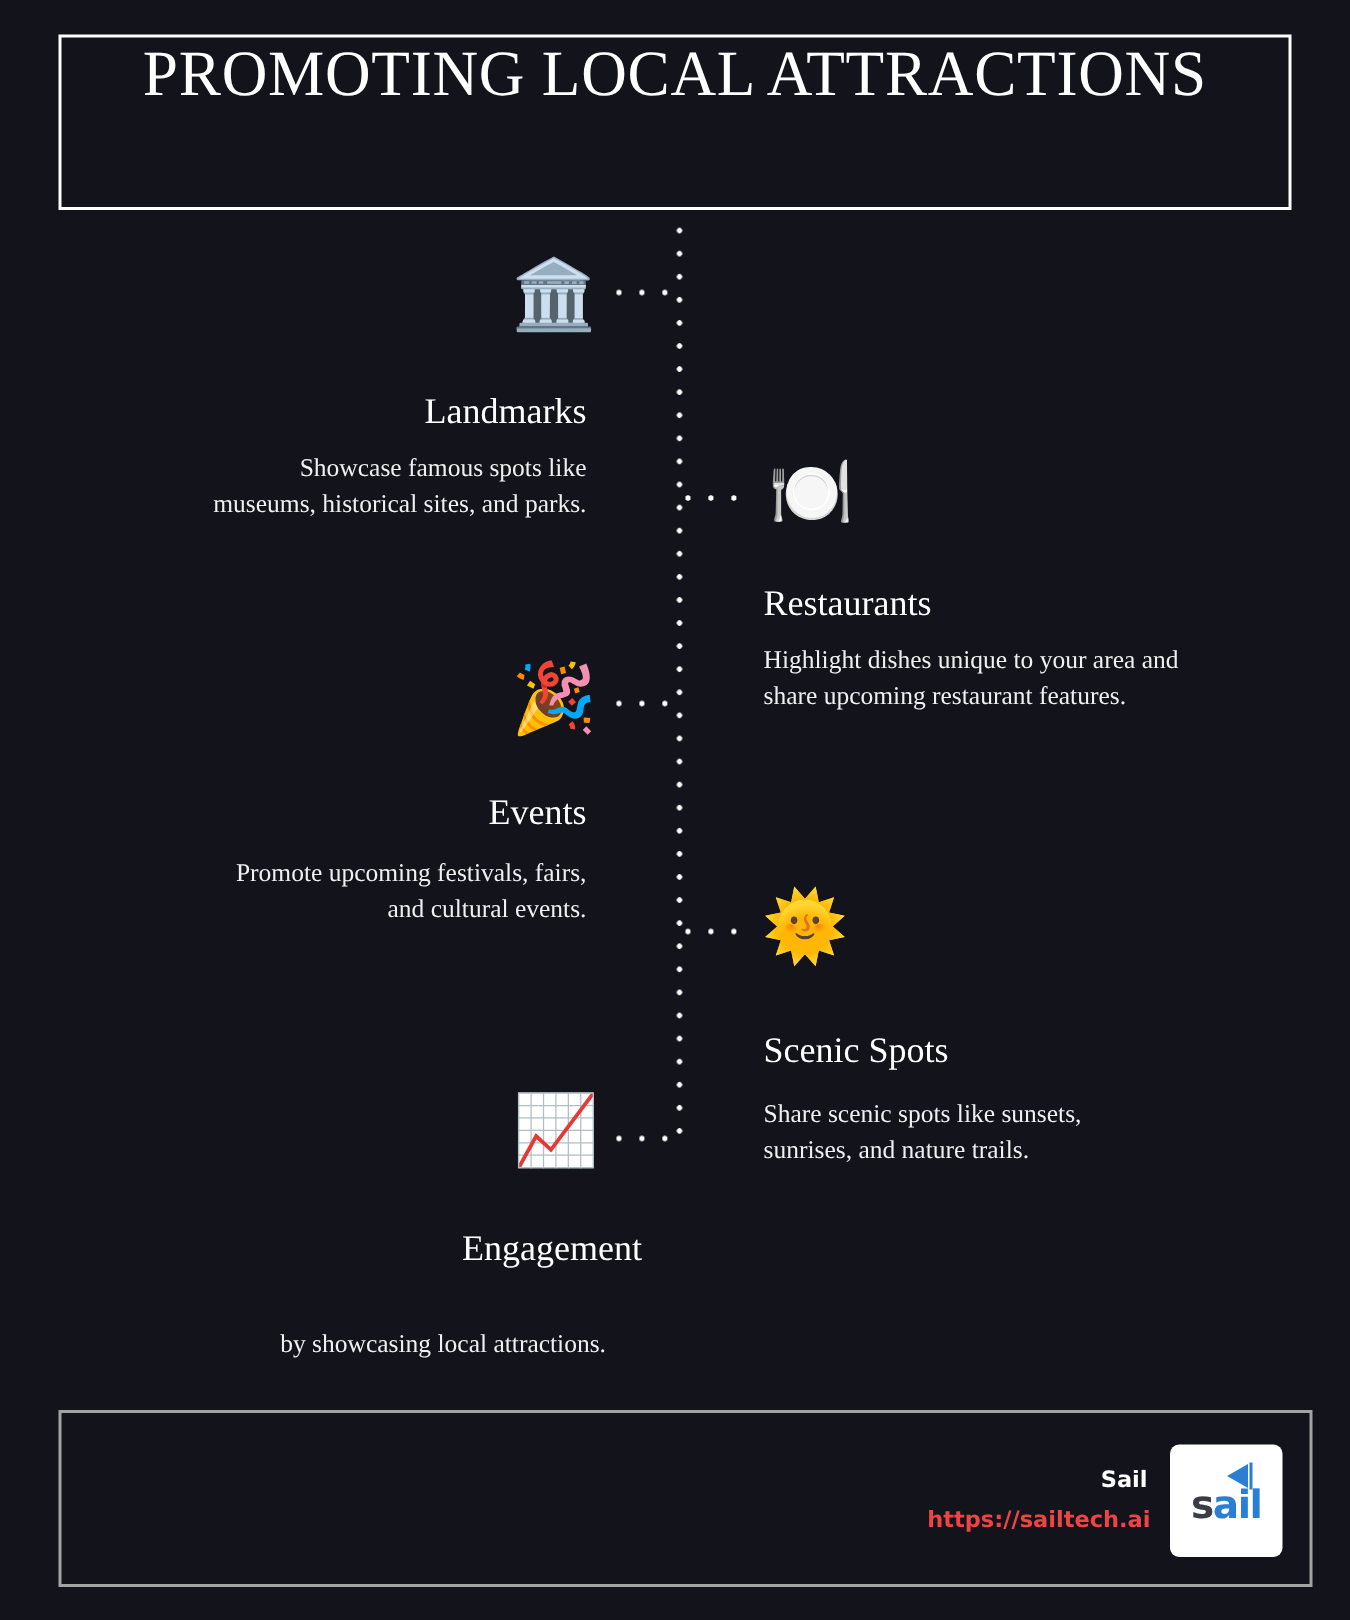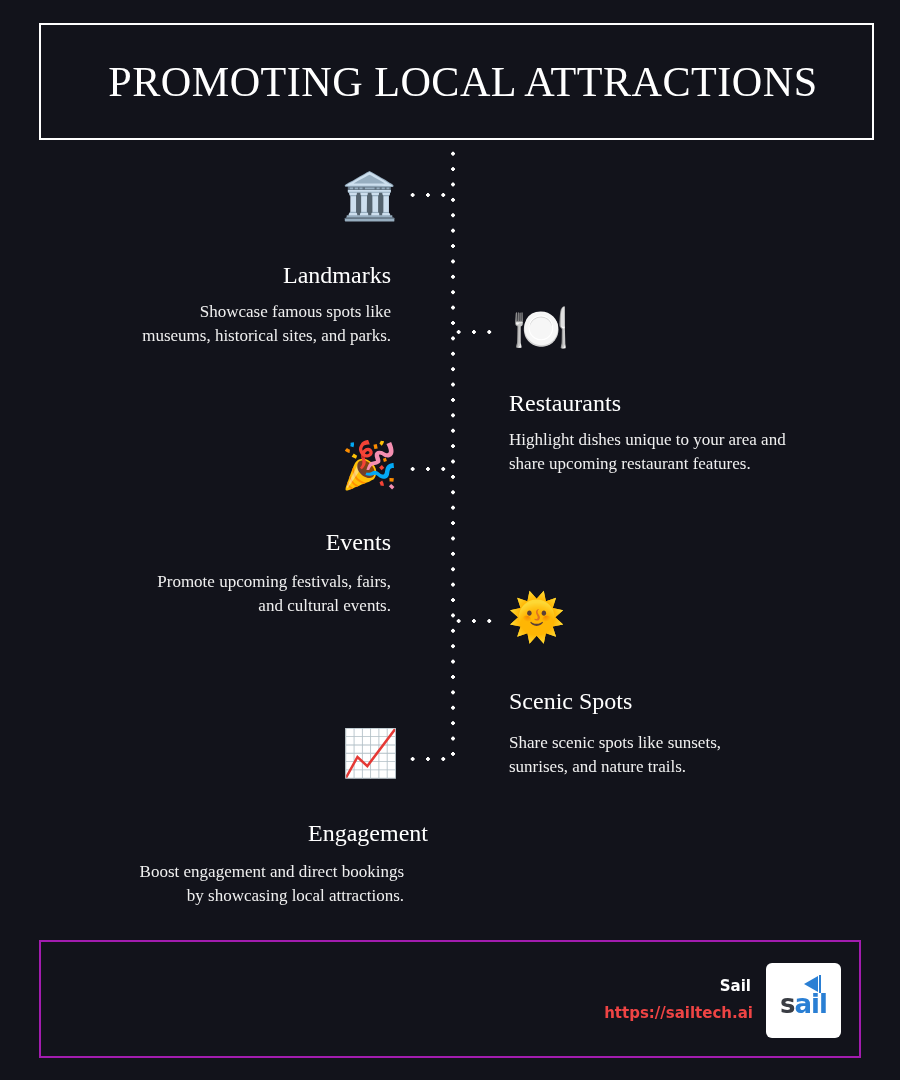--- a/index.html
+++ b/index.html
@@ -8,21 +8,21 @@
       background: #12131b;
       color: #ffffff;
       position: relative;
       overflow: hidden;
       font-family: "DejaVu Sans", sans-serif;
     }
     .header-box {
       position: absolute; left: 39px; top: 23px;
       width: 818px; height: 113px;
       border: 2px solid #ffffff;
-      display: flex; align-items: center; justify-content: center; padding-left: 13px;
+      display: flex; align-items: flex-start; justify-content: center;
     }
     .page-title {
       font-family: "Liberation Serif", serif;
       font-size: 43px; letter-spacing: 0.5px;
       color: #ffffff; margin: 0; font-weight: normal;
       transform: scaleX(0.98);
     }
     .timeline-line {
       position: absolute; left: 451px; top: 146px;
       width: 4px; height: 616px;
@@ -50,21 +50,22 @@
     .item-desc {
       position: absolute;
       font-family: Liberation Serif, serif;
       font-size: 17px; line-height: 24px; color: #f0f0f0; margin: 0;
       white-space: nowrap;
     }
     .right-align { text-align: right; }
     .footer-box {
       position: absolute; left: 39px; top: 940px;
       width: 818px; height: 114px;
-      border: 2px solid #a21caf;
+      border: 2px solid #a3a3a3;
+      padding-left: 14px;
     }
     .brand-name {
       position: absolute; right: 108px; top: 35px;
       font-family: "DejaVu Sans", sans-serif;
       font-weight: bold; font-size: 15px; color: #ffffff;
     }
     .brand-url {
       position: absolute; right: 106px; top: 62px;
       font-family: "DejaVu Sans", sans-serif;
       font-size: 15px; color: #ef4444; font-weight: bold;
@@ -139,21 +140,21 @@
     <span>Share scenic spots like sunsets,</span><br>
     <span>sunrises, and nature trails.</span>
   </p>
 </div>
 
 <div>
   <div class="connector" style="left:405px; top:757px;"></div>
   <div class="emoji" style="left:342px; top:730px;">📈</div>
   <h2 class="item-title right-align" style="right:472px; top:820px;">Engagement</h2>
   <p class="item-desc right-align" style="right:496px; top:860px;">
-    <span>Boost engagement and direct bookings</span><br>
+    <br>
     <span>by showcasing local attractions.</span>
   </p>
 </div>
 
 <div class="footer-box">
   <div class="brand-name">Sail</div>
   <div class="brand-url">https://sailtech.ai</div>
   <div class="logo">
     <div class="logo-flag"></div>
     <div class="logo-mast"></div>

